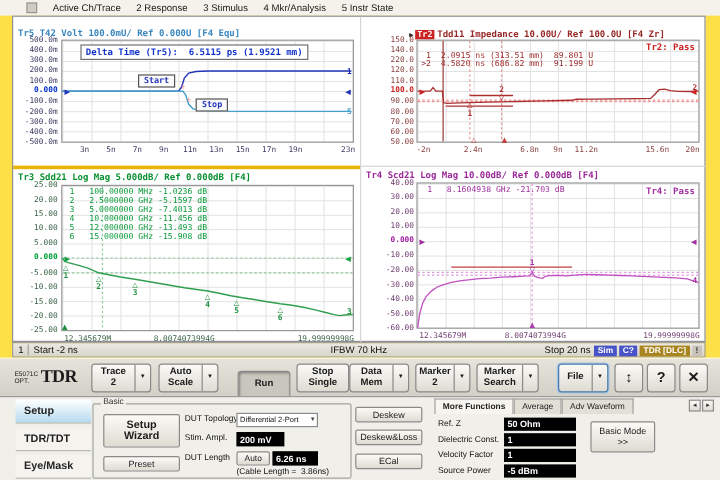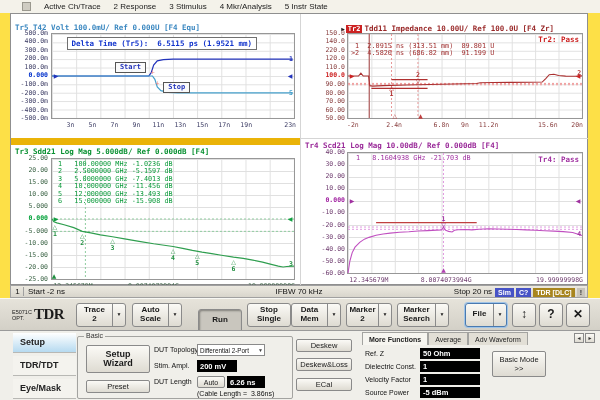--- a/index.html
+++ b/index.html
@@ -8,21 +8,21 @@
   
   .menubar{position:absolute;left:0;top:0;width:600px;height:13px;background:#f4f2ea;display:flex;align-items:center;gap:13px;padding-left:22px;box-sizing:border-box;}
   .appicon{width:7px;height:7px;background:#cfccc2;border:1px solid #9a988e;}
   .mitem{font-size:8px;color:#1a1a1a;white-space:nowrap;}
 
   
   .grapharea{position:absolute;left:10px;top:13px;width:578px;height:272px;background:#fff;border:1px solid #8f8f8f;box-sizing:border-box;}
   .quad{position:absolute;font-family:"DejaVu Sans Mono",monospace;}
   #qTL{left:0;top:0;width:289px;height:124px;}
   #qTR{left:289px;top:0;width:288px;height:124px;border-left:1px solid #d5d5d5;box-sizing:border-box;}
-  #qBL{left:0;top:124px;width:289px;height:140px;border-top:7px solid #eab308;box-sizing:border-box;}
+  #qBL{left:0;top:124px;width:289px;height:140px;border-top:3px solid #eab308;box-sizing:border-box;}
   #qBR{left:289px;top:124px;width:288px;height:147px;border-left:1px solid #d5d5d5;border-top:1px solid #d5d5d5;box-sizing:border-box;}
 
   .ttl{position:absolute;left:4px;font-size:7.5px;font-weight:bold;white-space:pre;}
   .plot{position:absolute;background-color:#fff;border:1px solid #979797;box-sizing:border-box;
         background-image:linear-gradient(to right,#e0e0e0 1px,transparent 1px),linear-gradient(to bottom,#e0e0e0 1px,transparent 1px);
         background-size:10% 10%;}
   .plot svg{position:absolute;left:0;top:0;width:100%;height:100%;overflow:visible;}
   .yticks{position:absolute;display:flex;flex-direction:column;justify-content:space-between;align-items:flex-end;font-size:6.5px;line-height:7px;}
   .yticks span{white-space:nowrap;}
   .xticks{position:absolute;font-size:6.5px;height:9px;}

